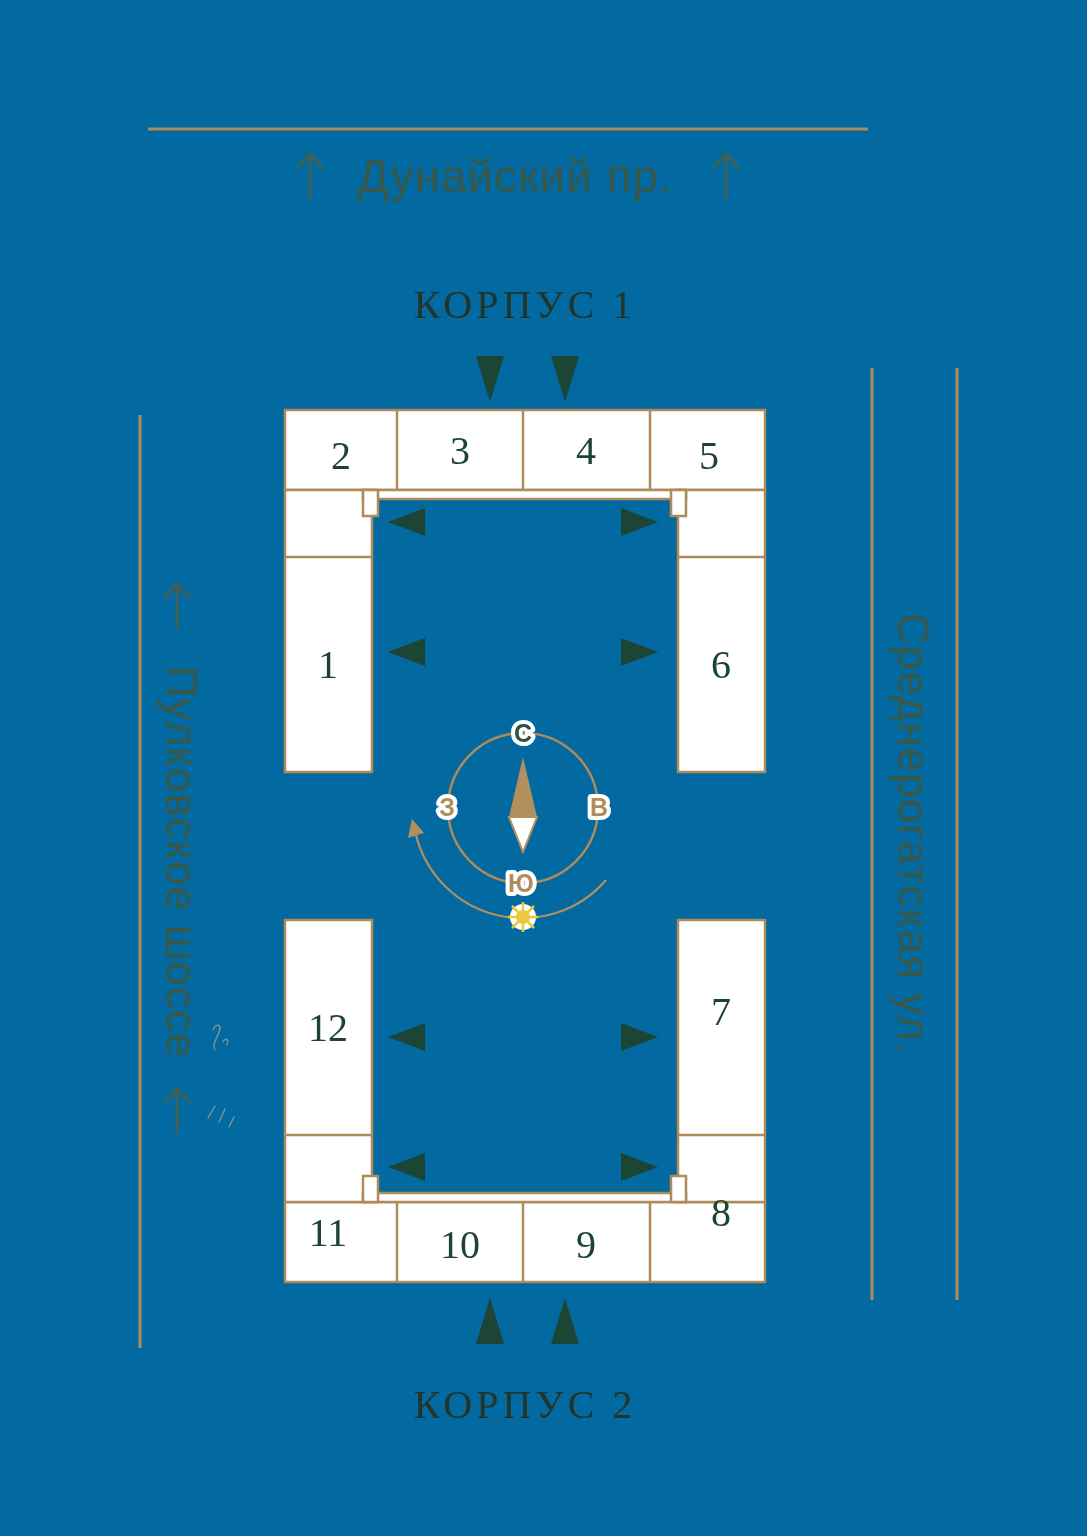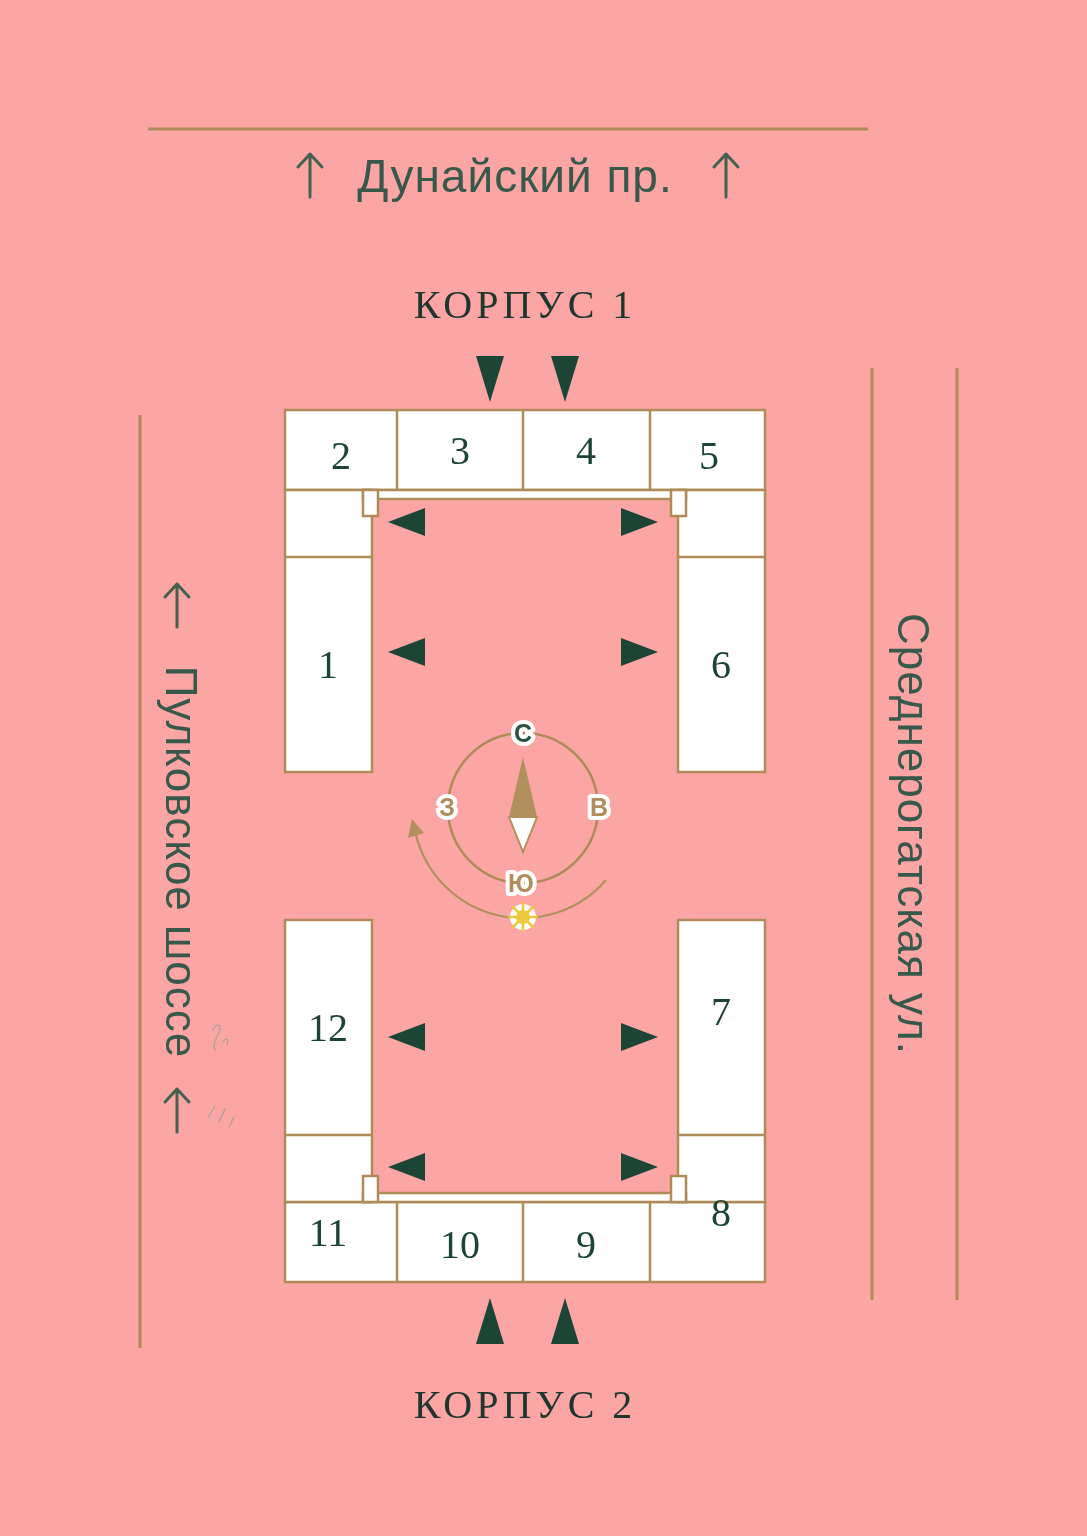--- a/index.html
+++ b/index.html
@@ -1,16 +1,16 @@
 <!DOCTYPE html>
 <html><head>
 <meta charset="utf-8">
 <style>
   html,body{margin:0;padding:0;background:#ffffff;}
-  .page{position:relative;width:1087px;height:1536px;background:#fca5a5;overflow:hidden;
+  .page{position:relative;width:1087px;height:1536px;background:#0369a1;overflow:hidden;
         font-family:"Liberation Sans", sans-serif;}
   svg{display:block;}
 
   
   .tan-line{stroke:#ae8b58;stroke-width:3;fill:none;stroke-linecap:butt;}
   .outline{stroke:#ae8b58;stroke-width:2.5;fill:#ffffff;}
   .oline{stroke:#ae8b58;stroke-width:2.5;fill:none;}
 
   
   .tri{fill:#1c4536;}

